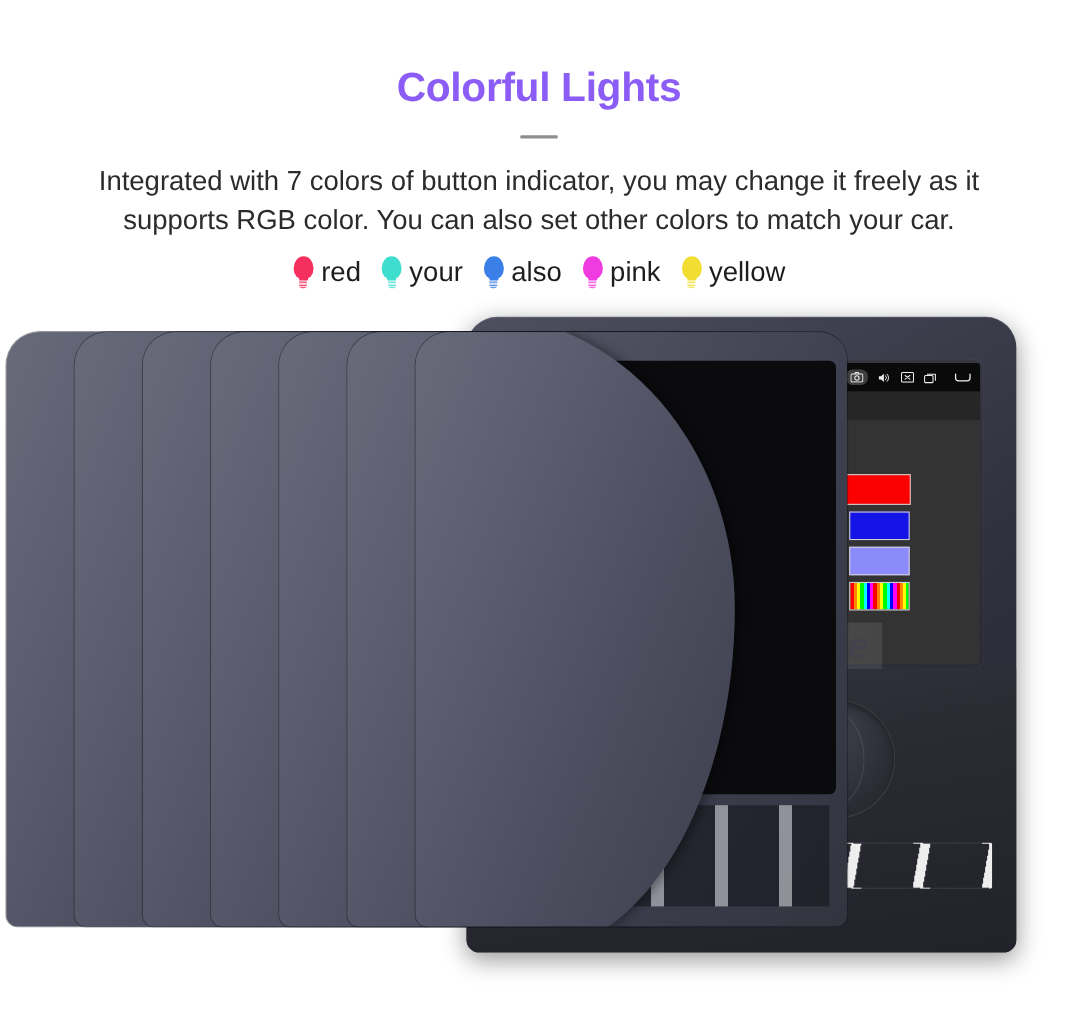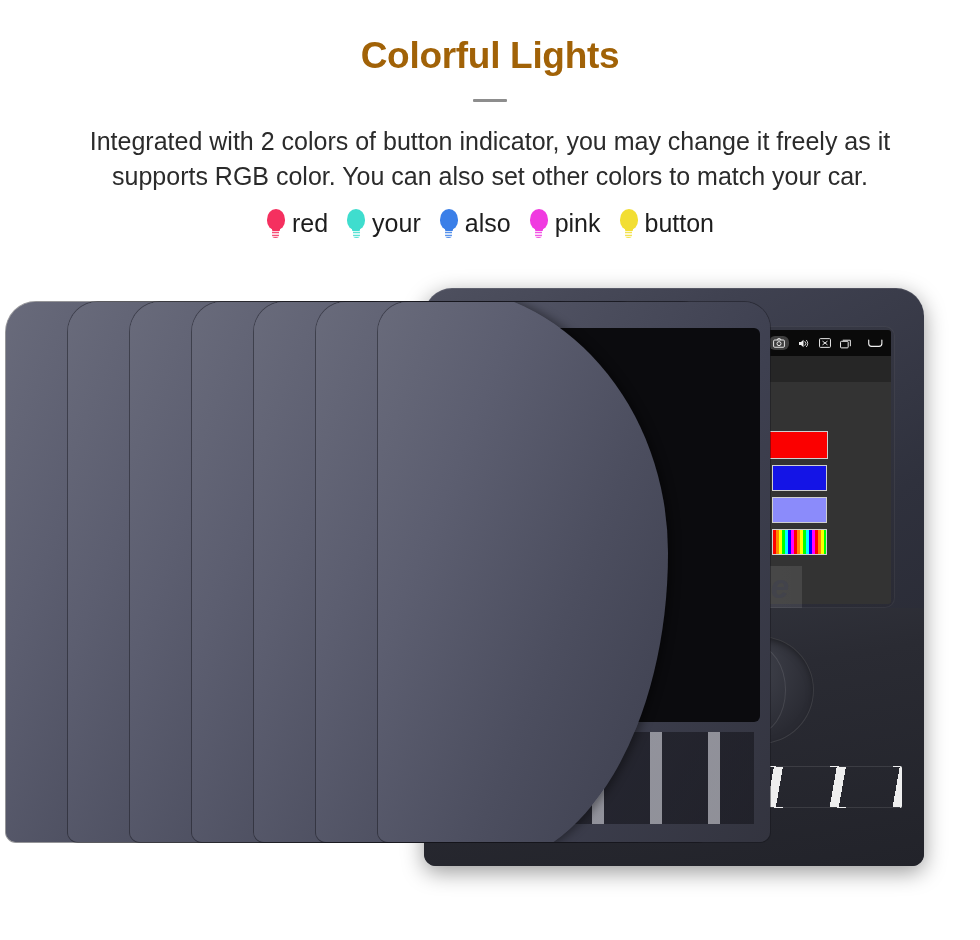--- a/index.html
+++ b/index.html
@@ -3,22 +3,22 @@
 <meta charset="utf-8">
 <style>
   html,body{margin:0;padding:0;}
   body{
     width:980px;height:940px;background:#ffffff;
     font-family:"Liberation Sans",sans-serif;
     overflow:hidden;position:relative;
   }
   
   .page-title{
-    text-align:center;font-size:37px;font-weight:bold;color:#a16207;
-    letter-spacing:-0.3px;margin:0;padding-top:36px;line-height:1.1;
+    text-align:center;font-size:37px;font-weight:bold;color:#8b5cf6;
+    letter-spacing:-0.3px;margin:0;padding-top:60px;line-height:1.1;
   }
   .title-divider{
     width:34px;height:3px;background:#8d8d8d;margin:22px auto 0;border-radius:1px;
   }
   .description{
     margin:22px auto 0;width:880px;text-align:center;
     font-size:25px;color:#2b2b2b;line-height:1.42;font-weight:400;
   }
   
   .legend{
@@ -188,21 +188,21 @@
     font-style:italic;font-weight:bold;font-size:33px;color:#44454e;
     letter-spacing:-1px;opacity:.92;
   }
   svg{display:block;}
 </style>
 </head>
 <body>
 
 <h1 class="page-title">Colorful Lights</h1>
 <div class="title-divider"></div>
-<p class="description">Integrated with 2 colors of button indicator, you may change it freely as it supports RGB color. You can also set other colors to match your car.</p>
+<p class="description">Integrated with 7 colors of button indicator, you may change it freely as it supports RGB color. You can also set other colors to match your car.</p>
 
 <div class="legend" id="legend">
     <div class="legend-item">
       <div class="bulb">
         <span class="glass" style="background:#f5305f"></span>
         <span class="neck" style="background:#f5305f"></span>
         <span class="base" style="background:#f5305f">
           <i></i>
           <i></i>
           <i></i>
@@ -249,21 +249,21 @@
     <div class="legend-item">
       <div class="bulb">
         <span class="glass" style="background:#f2de33"></span>
         <span class="neck" style="background:#f2de33"></span>
         <span class="base" style="background:#f2de33">
           <i></i>
           <i></i>
           <i></i>
         </span>
       </div>
-      <span class="legend-label">button</span>
+      <span class="legend-label">yellow</span>
     </div>
   </div>
 
 <div class="stage">
 
   <div id="ghosts">
       <div class="unit ghost" style="left: 6px; z-index: 1;">
         <div class="gscreen"></div>
         <div class="gtop"></div>
         <div class="gdot" style="color:#e8e02a">◁-</div>

